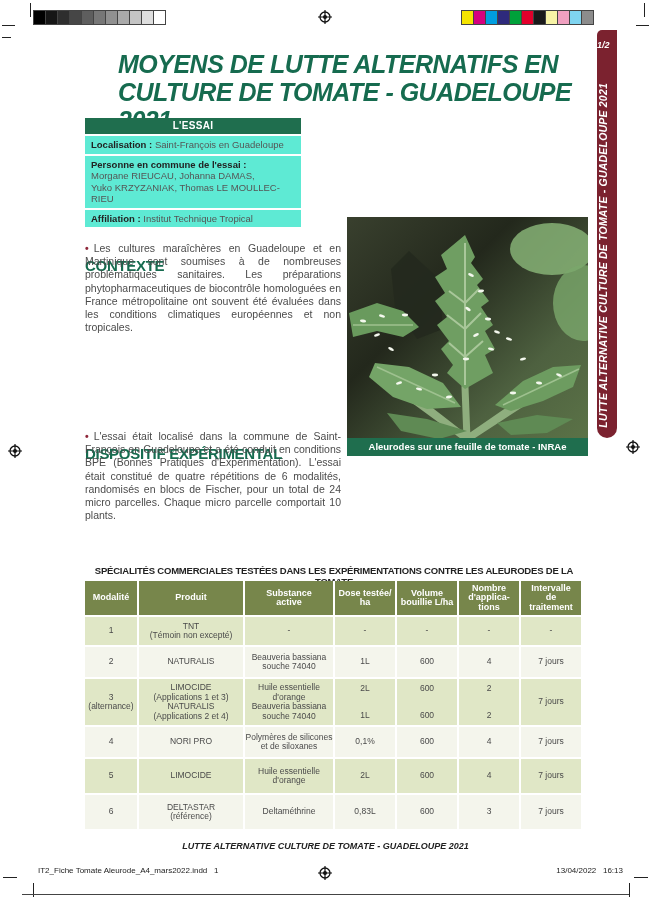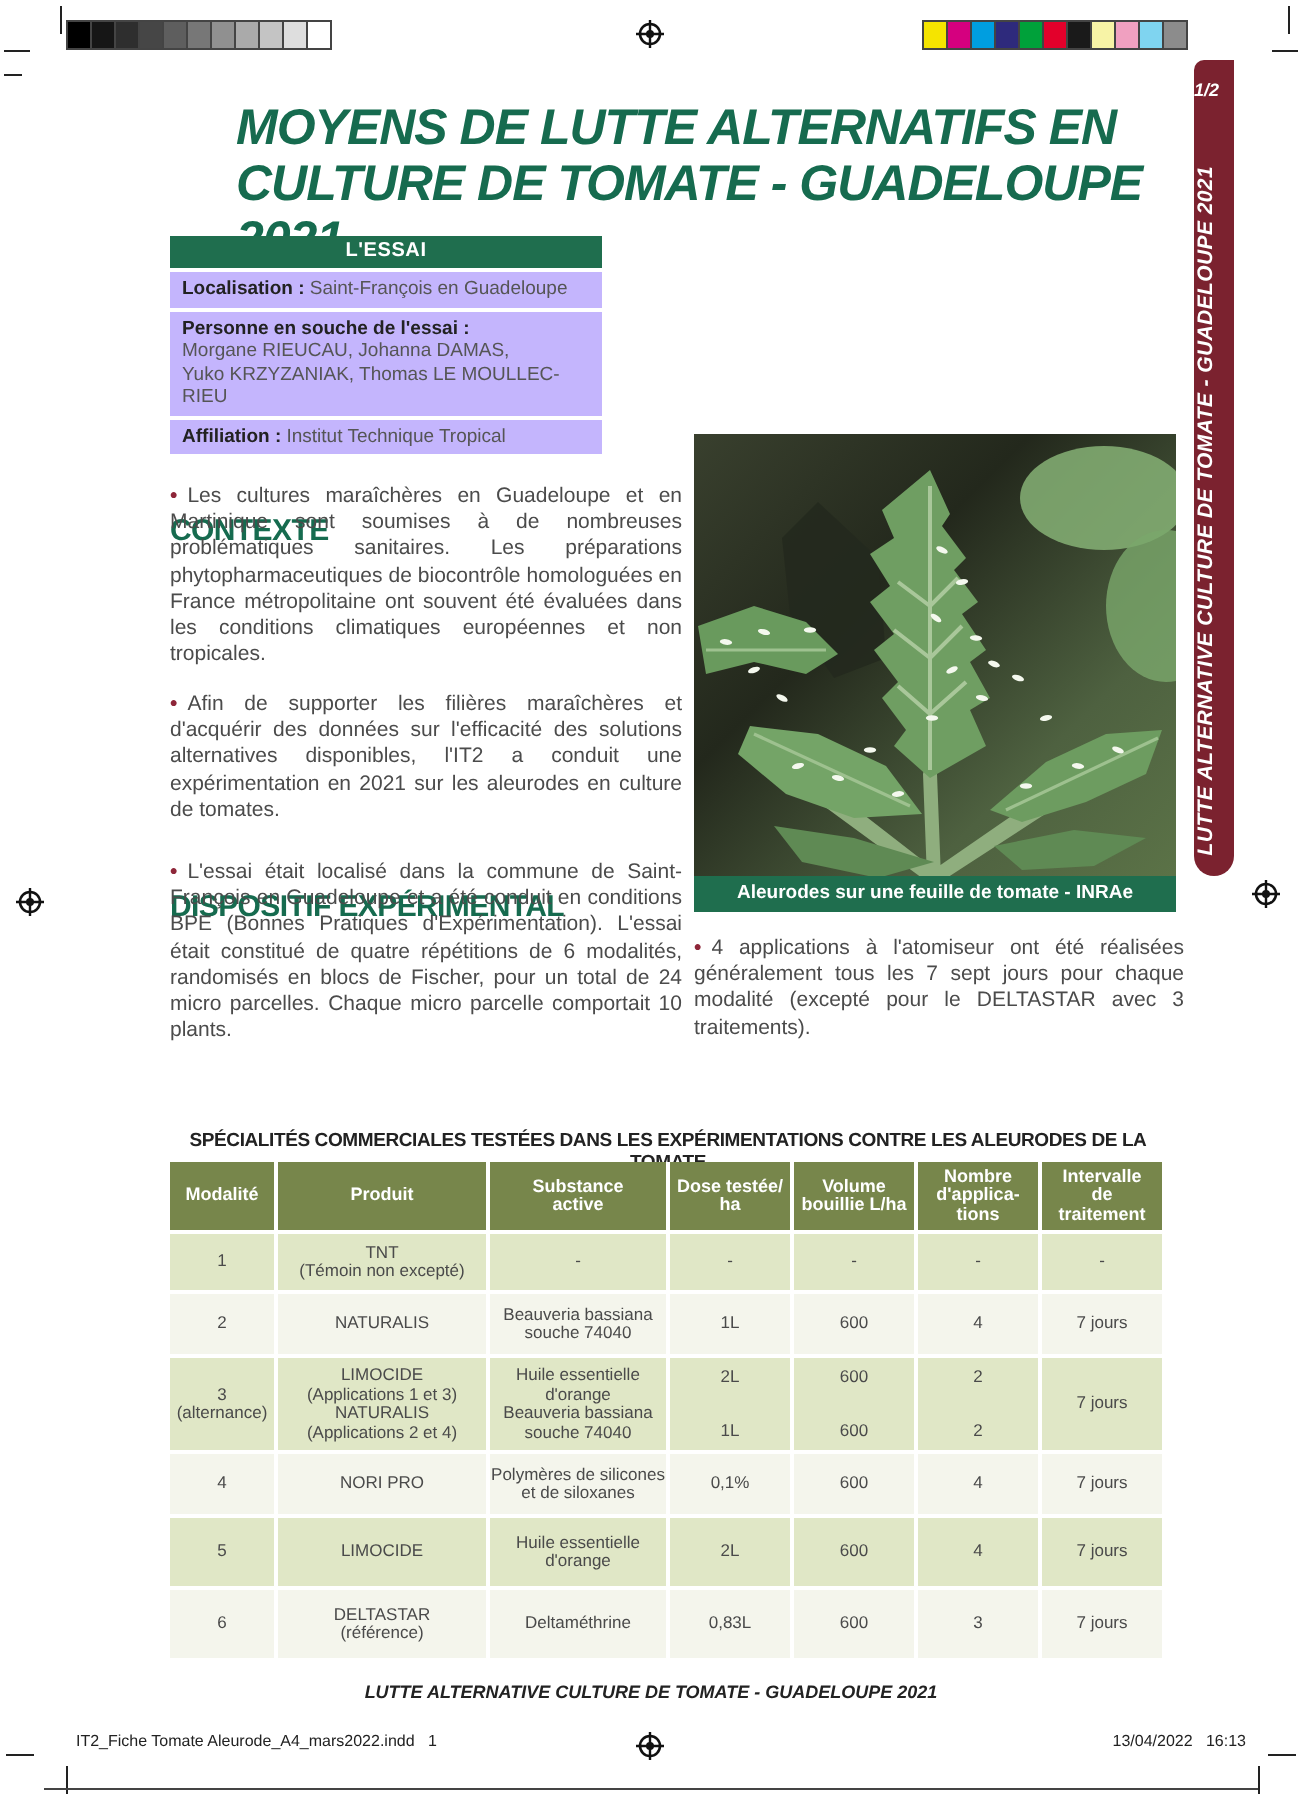--- a/index.html
+++ b/index.html
@@ -33,21 +33,21 @@
                  background:#7b222f; border-radius:6px 0 12px 12px;
                  display:flex; flex-direction:column; align-items:flex-start; }
   .page-ind { margin-top:10px; color:#fff; font-size:9px; font-weight:bold; font-style:italic; }
   .vtext { margin-top:auto; margin-bottom:10px; writing-mode:vertical-rl; transform:rotate(180deg);
            color:#fff; font-size:10.5px; font-weight:bold; font-style:italic; letter-spacing:.2px; }
 
   
   .essai { position:absolute; left:85px; top:118px; width:216px; font-size:9.5px; }
   .essai .hd { background:#1f6e4e; color:#fff; font-weight:bold; text-align:center;
                font-size:10px; padding:2px 0 3px; letter-spacing:.3px; }
-  .essai .row { background:#c4b5fd; margin-top:2px; padding:3px 6px; line-height:11.5px; }
+  .essai .row { background:#5eead4; margin-top:2px; padding:3px 6px; line-height:11.5px; }
   .essai .lbl { font-weight:bold; color:#222; }
   .essai .val { color:#555; }
   .essai .names { color:#555; white-space:pre-line; }
 
   
   .h-section { position:absolute; font-size:15px; font-weight:bold; color:#166b4f; letter-spacing:-.3px;margin-top:41px; }
   .h-contexte { left:85px; top:216px; }
   .h-dispositif { left:85px; top:404px; }
   .body-p { position:absolute; font-size:10.5px; line-height:13.2px; text-align:justify; color:#4b4b4b; }
   .p1 { left:85px; top:242px; width:256px; }
@@ -165,37 +165,35 @@
     <div class="vtext">LUTTE ALTERNATIVE CULTURE DE TOMATE - GUADELOUPE 2021</div>
   </div>
 
   <div class="essai">
     <div class="hd">L'ESSAI</div>
     <div class="row">
       <span class="lbl">Localisation :</span>
       <span class="val">Saint-François en Guadeloupe</span>
     </div>
     <div class="row">
-      <div class="lbl">Personne en souche de l'essai :</div>
+      <div class="lbl">Personne en commune de l'essai :</div>
       <div class="names">Morgane RIEUCAU, Johanna DAMAS,
 Yuko KRZYZANIAK, Thomas LE MOULLEC-RIEU</div>
     </div>
     <div class="row">
       <span class="lbl">Affiliation :</span>
       <span class="val">Institut Technique Tropical</span>
     </div>
   </div>
 
   <h2 class="h-section h-contexte">CONTEXTE</h2>
   <p class="body-p p1"><span class="bullet">•</span><span>Les cultures maraîchères en Guadeloupe et en Martinique sont soumises à de nombreuses problématiques sanitaires. Les préparations phytopharmaceutiques de biocontrôle homologuées en France métropolitaine ont souvent été évaluées dans les conditions climatiques européennes et non tropicales.</span></p>
-  <p class="body-p p2"><span class="bullet">•</span><span>Afin de supporter les filières maraîchères et d'acquérir des données sur l'efficacité des solutions alternatives disponibles, l'IT2 a conduit une expérimentation en 2021 sur les aleurodes en culture de tomates.</span></p>
 
   <h2 class="h-section h-dispositif">DISPOSITIF EXPÉRIMENTAL</h2>
   <p class="body-p p3"><span class="bullet">•</span><span>L'essai était localisé dans la commune de Saint-François en Guadeloupe et a été conduit en conditions BPE (Bonnes Pratiques d'Expérimentation). L'essai était constitué de quatre répétitions de 6 modalités, randomisés en blocs de Fischer, pour un total de 24 micro parcelles. Chaque micro parcelle comportait 10 plants.</span></p>
-  <p class="body-p p4"><span class="bullet">•</span><span>4 applications à l'atomiseur ont été réalisées généralement tous les 7 sept jours pour chaque modalité (excepté pour le DELTASTAR avec 3 traitements).</span></p>
 
   <div class="photo">
     <svg width="241" height="239" viewBox="0 0 241 239">
       <defs>
         <linearGradient id="bg" x1="0" y1="0" x2="1" y2="1">
           <stop offset="0" stop-color="#39402e"></stop>
             <stop offset="0.35" stop-color="#23281c"></stop>
           <stop offset="0.7" stop-color="#4e6140"></stop>
             <stop offset="1" stop-color="#5d7548"></stop>
         </linearGradient>

